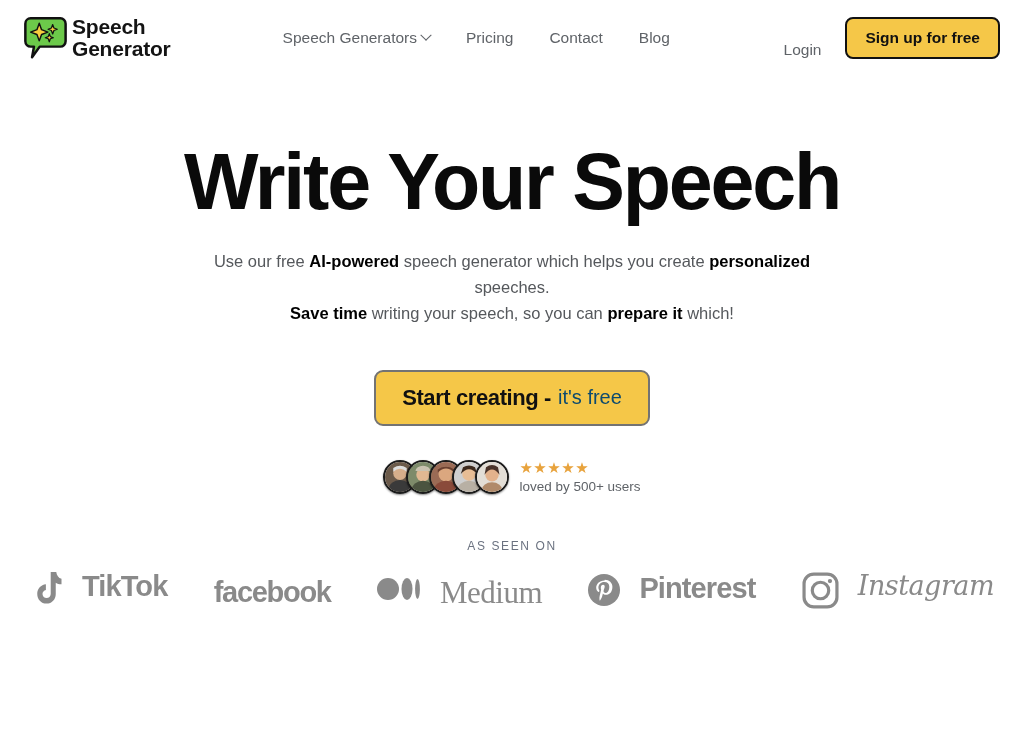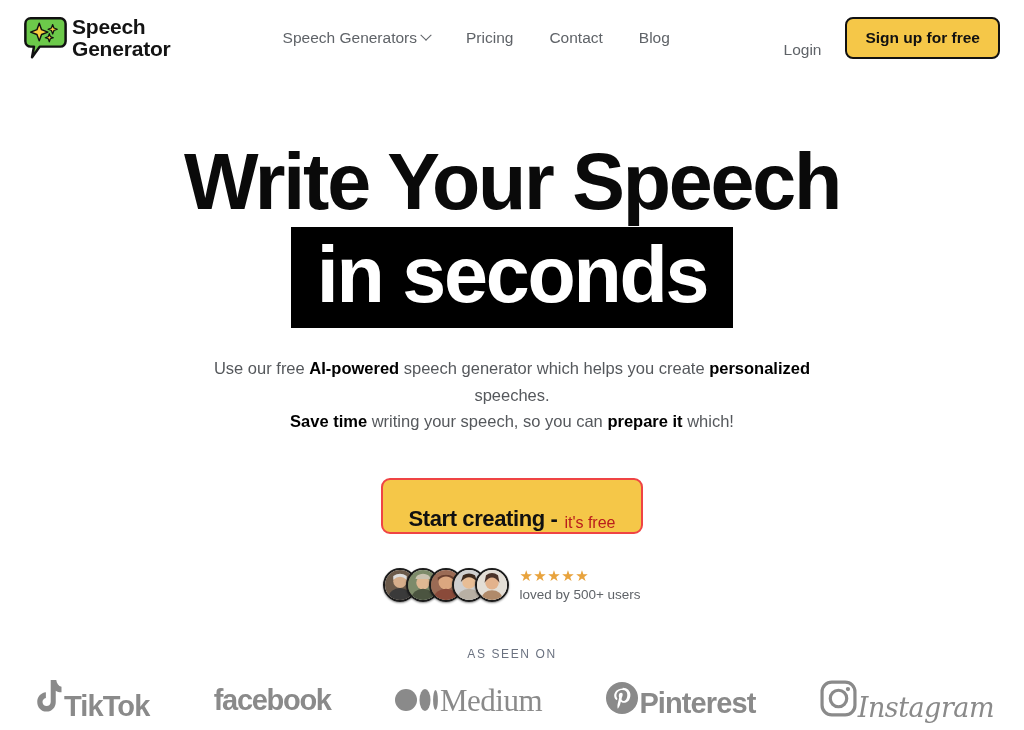--- a/index.html
+++ b/index.html
@@ -147,42 +147,42 @@
   .subcopy b { color: #000000; font-weight: 700; }
 
   .cta-wrap {
     margin-top: 44px;
     display: flex;
     justify-content: center;
   }
 
   .btn-cta {
     background: #F5C748;
-    border: 2px solid #ef4444;
+    border: 2px solid #737373;
     border-radius: 9px;
     padding: 0 26px;
     height: 56px;
     display: flex;
-    align-items: flex-end;
+    align-items: center;
     gap: 7px;
     cursor: pointer;
     font-family: "Liberation Sans", sans-serif;
   }
 
   .btn-cta-main {
     font-size: 22px;
     font-weight: 800;
     color: #111111;
     letter-spacing: -0.4px;
   }
 
   .btn-cta-sub {
-    font-size: 16px;
+    font-size: 20px;
     font-weight: 400;
-    color: #b91c1c;
+    color: #0c4a6e;
   }
 
   
   .proof {
     margin-top: 34px;
     display: flex;
     justify-content: center;
     align-items: center;
     gap: 10px;
   }
@@ -237,22 +237,22 @@
   .logos {
     margin-top: 19px;
     display: flex;
     align-items: center;
     justify-content: space-between;
     padding: 0 30px;
   }
 
   .logo-item {
     display: flex;
-    align-items: flex-end;
-    gap: 1px;
+    align-items: flex-start;
+    gap: 19px;
     color: #8a8a8a;
     flex: 0 0 auto;
   }
 
   .logo-word {
     font-size: 29px;
     font-weight: 700;
     color: #8a8a8a;
     letter-spacing: -0.9px;
     line-height: 1;
@@ -313,23 +313,20 @@
     <a class="login-link" href="#">Login</a>
     <button class="btn-signup">Sign up for free</button>
   </div>
 
 </header>
 
 <main class="hero">
 
   <h1 class="headline">Write Your Speech</h1>
 
-  <div class="headline-l2">
-    <span class="hl-mark">in seconds</span>
-  </div>
 
   <p class="subcopy">
     <span>Use our free </span><b>AI-powered</b><span> speech generator which helps you create </span><b>personalized</b><span> speeches.</span><br>
     <b>Save time</b><span> writing your speech, so you can </span><b>prepare it</b><span> which!</span>
   </p>
 
   <div class="cta-wrap">
     <button class="btn-cta">
       <span class="btn-cta-main">Start creating -</span>
       <span class="btn-cta-sub">it's free</span>

